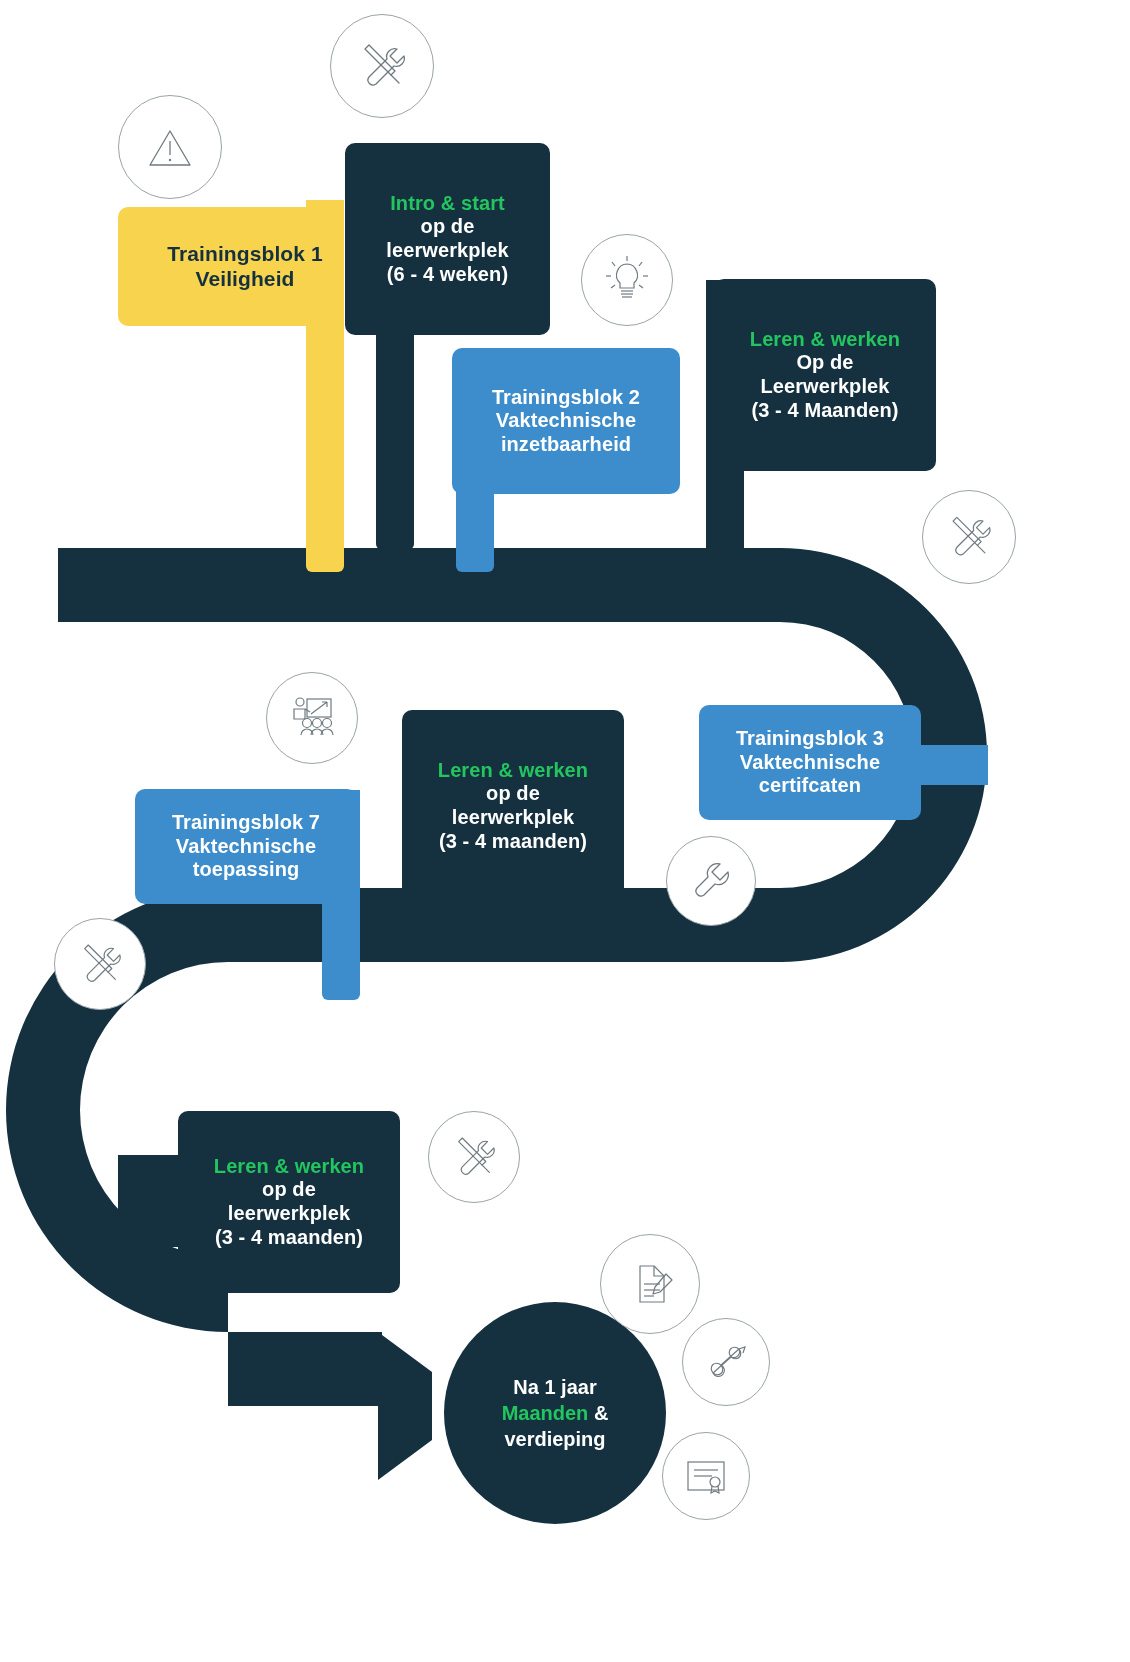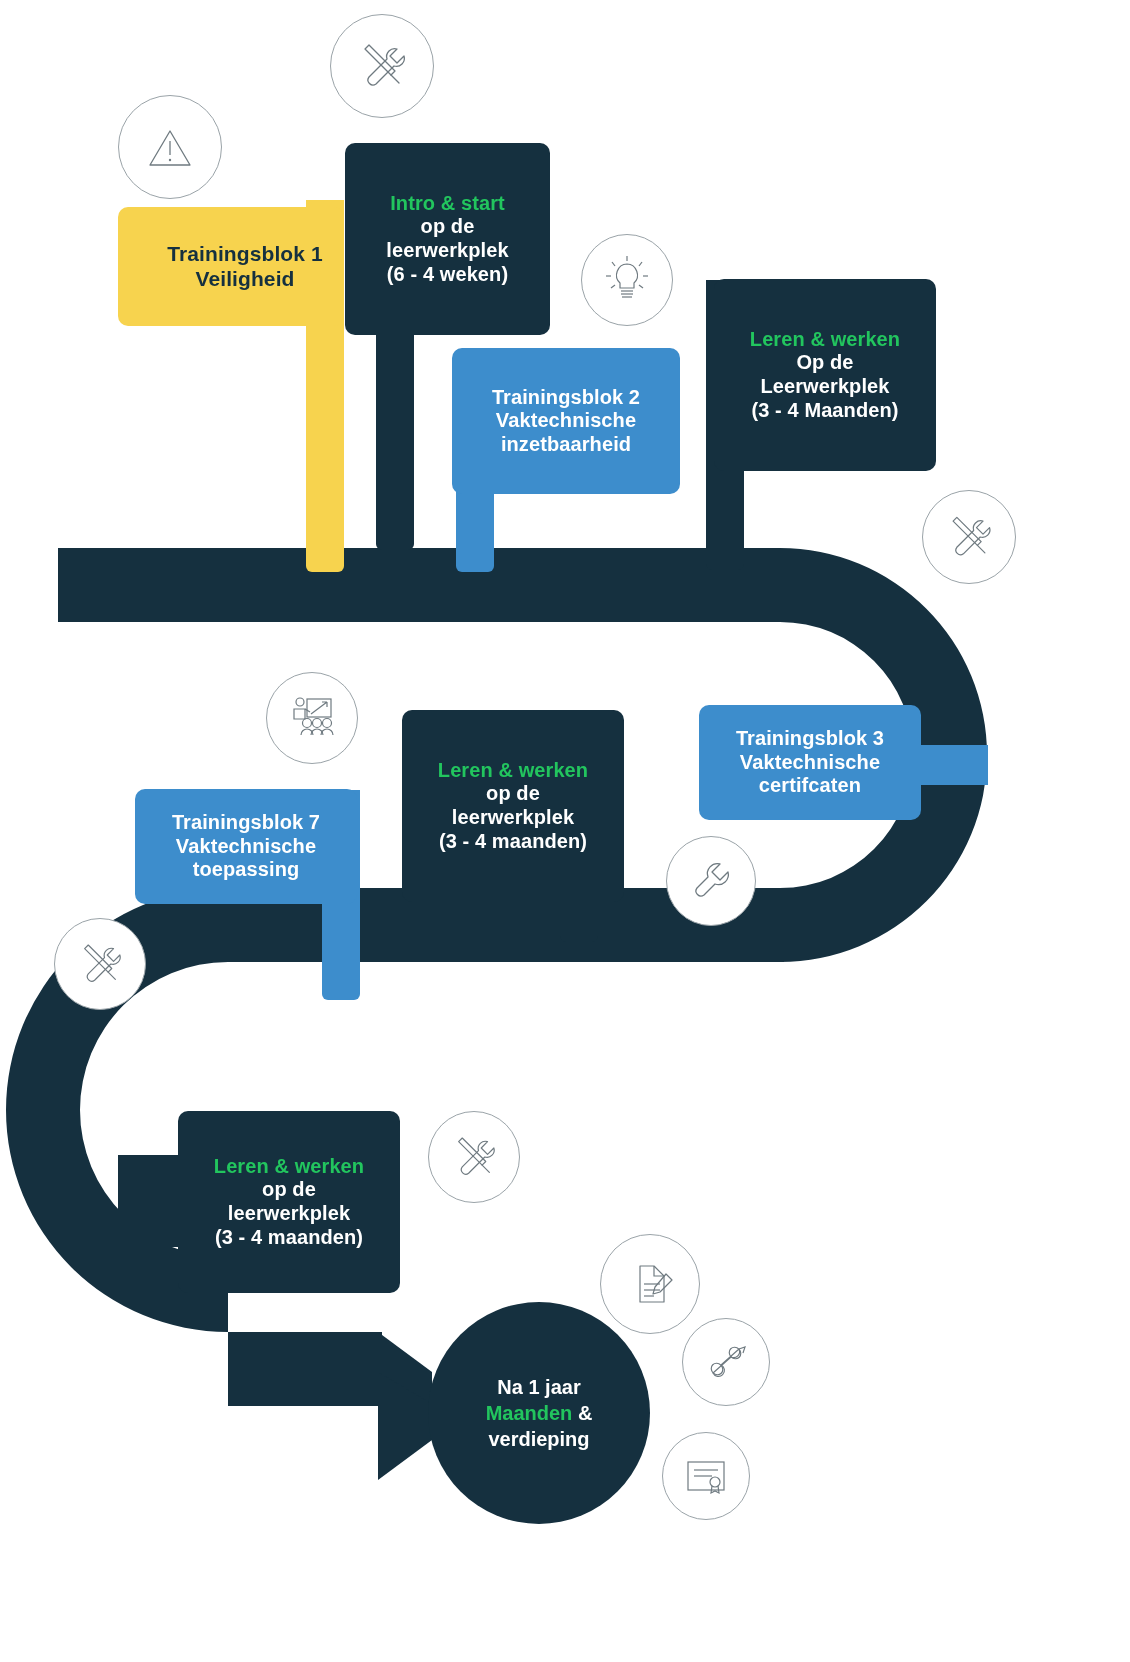--- a/index.html
+++ b/index.html
@@ -162,21 +162,21 @@
     <span class="ln">toepassing</span>
   </div>
 
   <div class="card dark" style="left:178px;top:1111px;width:222px;height:182px;font-size:20px;">
     <span class="ln hl-yellow">Leren &amp; werken</span>
     <span class="ln">op de</span>
     <span class="ln">leerwerkplek</span>
     <span class="ln">(3 - 4 maanden)</span>
   </div>
 
-  <div class="endcircle" style="left:428px;top:1302px;width:222px;height:222px;font-size:20px;">
+  <div class="endcircle" style="left:444px;top:1302px;width:222px;height:222px;font-size:20px;">
     <span class="ln">Na 1 jaar</span>
     <span class="ln"><span class="hl-yellow">Maanden</span><span class="hl-white"> &amp;</span></span>
     <span class="ln">verdieping</span>
   </div>
 
   <div class="iconcircle" style="left:118px;top:95px;width:104px;height:104px;">
     <svg width="60" height="60" viewBox="0 0 60 60" fill="none" stroke="#6f7a80" stroke-width="1.3">
       <path d="M30 14 L50 48 L10 48 Z" stroke-linejoin="round"></path>
       <line x1="30" y1="24" x2="30" y2="38"></line>
       <circle cx="30" cy="43" r="1.2" fill="#6f7a80" stroke="none"></circle>

